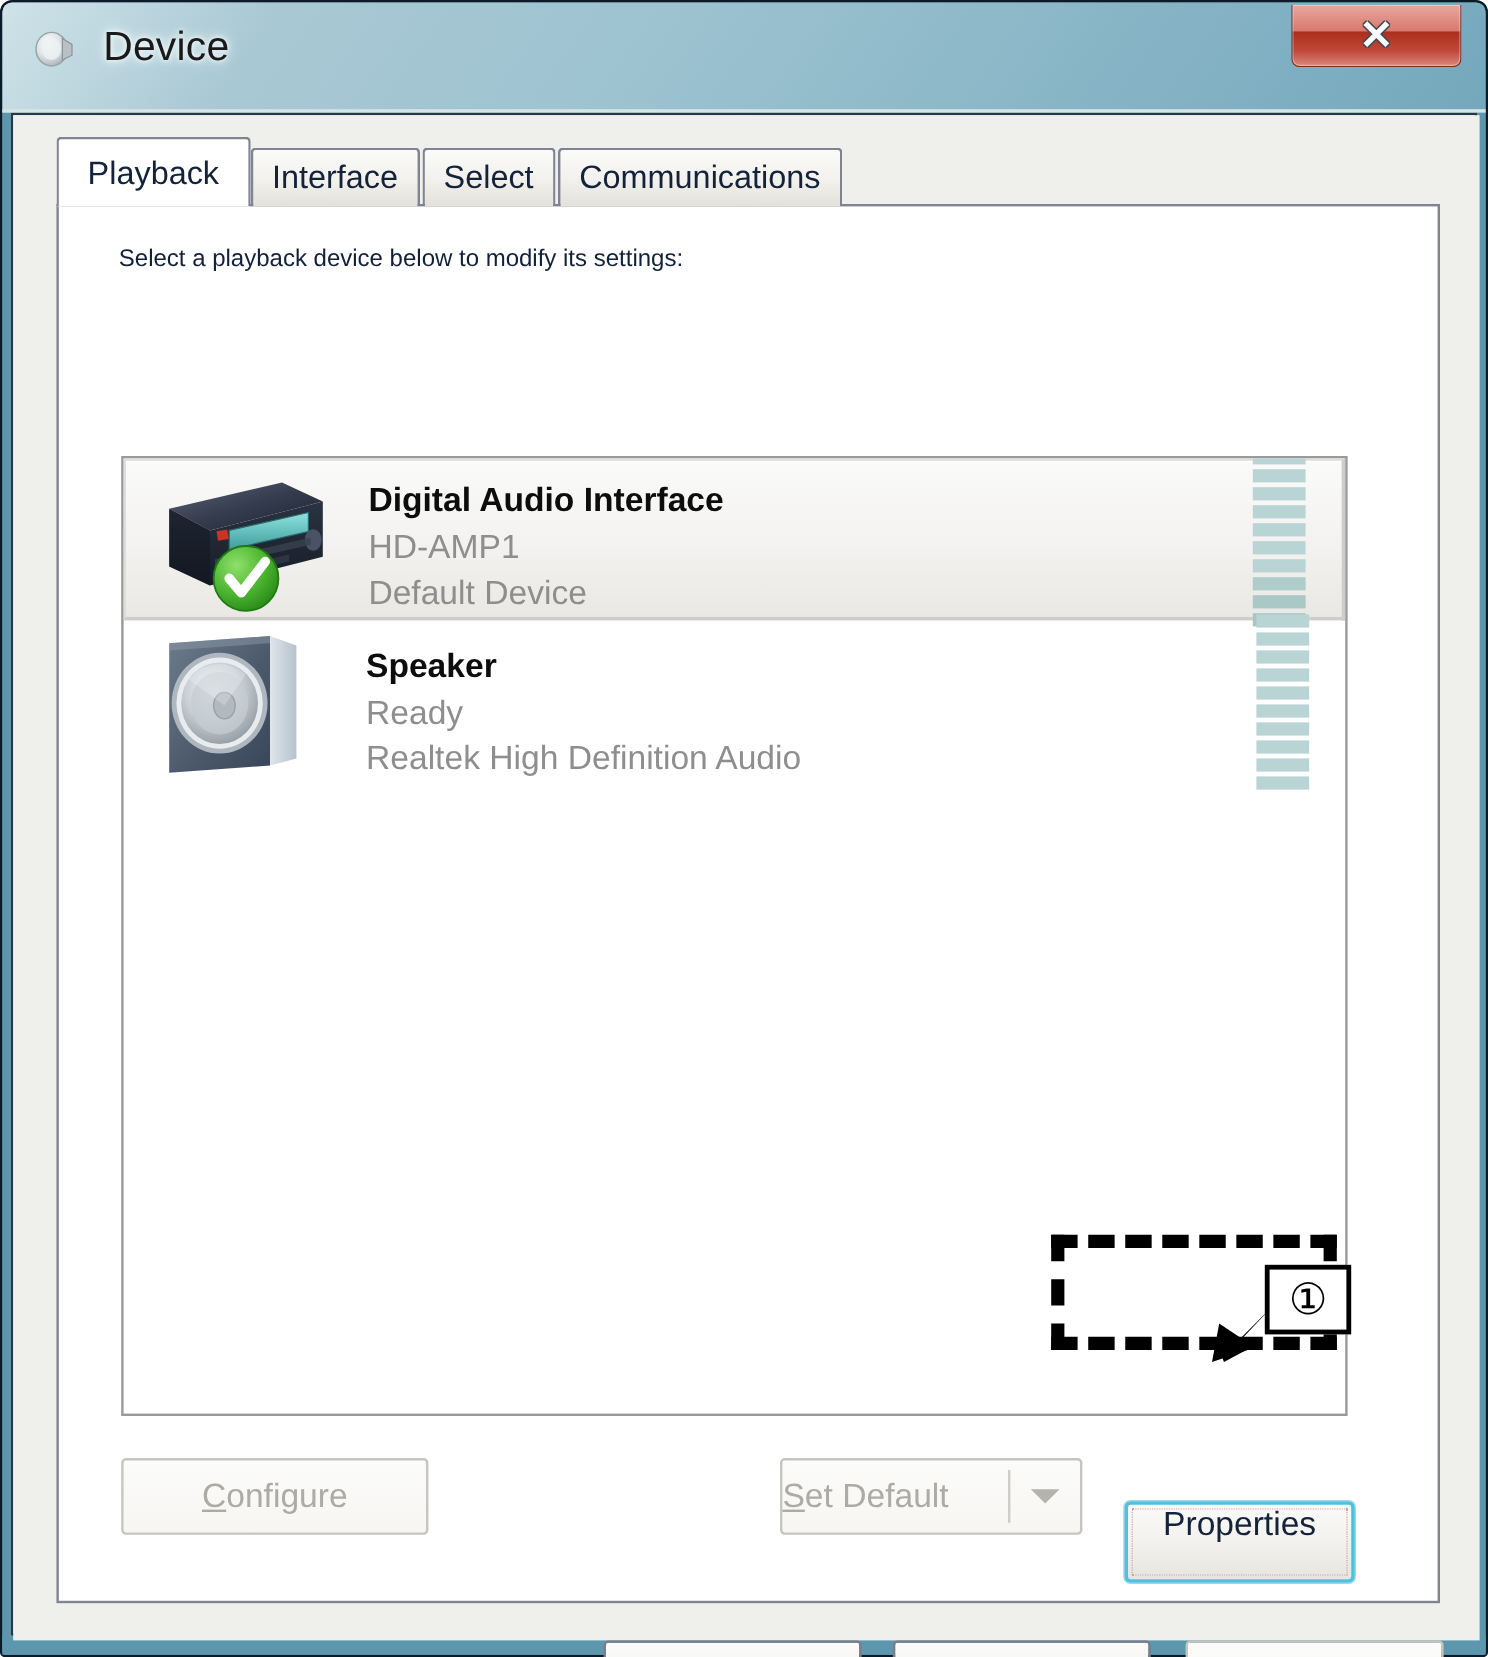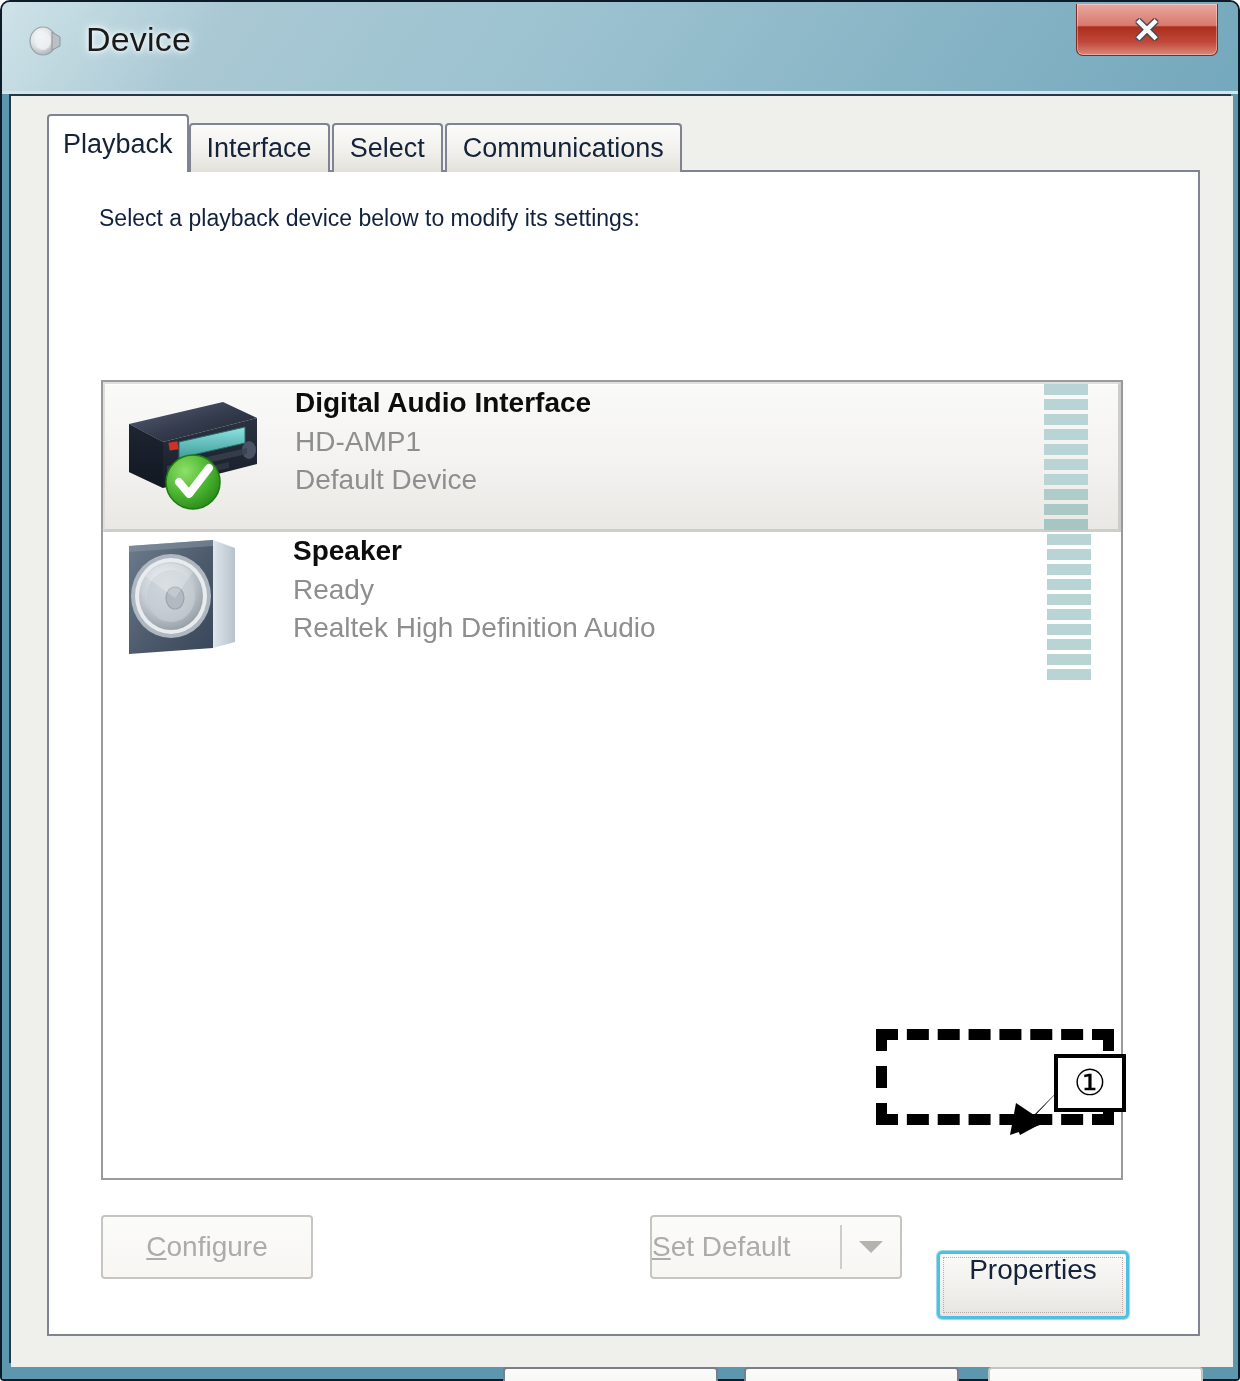--- a/index.html
+++ b/index.html
@@ -112,54 +112,54 @@
     background: linear-gradient(to bottom, #fbfbfa 0%, #f2f1ed 52%, #e3e1da 100%);
     margin-right: 2px;
     cursor: pointer;
     white-space: nowrap;
   }
   .tab.active {
     height: 58px;
     background: #ffffff;
     z-index: 6;
     margin-right: 0;
-    padding: 0 14px;
+    padding: 0 24px;
   }
 
   
   .tabpanel {
     position: absolute;
     left: 36px; top: 74px;
     width: 1153px; height: 1166px;
     background: #ffffff;
     border: 2px solid #808392;
     z-index: 2;
   }
   .panel-hint {
     position: absolute;
     left: 50px; top: 33px;
-    font-size: 23px;
+    font-size: 20px;
     color: #11213c;
   }
 
   
   .devlist {
     position: absolute;
     left: 52px; top: 208px;
     width: 1022px; height: 800px;
     border: 2px solid #9a9a9a;
     background: #ffffff;
     overflow: hidden;
   }
   .devrow {
     position: relative;
     display: flex;
-    align-items: flex-start;
-    height: 150px;
-    padding-left: 10px;
+    align-items: flex-end;
+    height: 135px;
+    padding-left: 22px;
     cursor: pointer;
   }
   .devrow.selected {
     background: linear-gradient(to bottom, #fafaf9 0%, #f3f2f0 55%, #e9e8e4 100%);
     border: 2px solid #e0dedb;
     border-right: 3px solid #cfcdc9;
     border-bottom: 3px solid #cfcdc9;
     box-shadow: inset 0 1px 0 #ffffff;
   }
   .dev-icon-wrap {
@@ -218,21 +218,21 @@
     color: #adaba6;
     border-color: #c7c5c0;
     background: linear-gradient(to bottom, #fbfbfa 0%, #f7f6f3 100%);
     cursor: default;
   }
   .u { text-decoration: underline; }
 
   .btn-configure {
     position: absolute;
     left: 52px; top: 1043px;
-    width: 212px; height: 64px;
+    width: 256px; height: 64px;
   }
 
   .split {
     position: absolute;
     left: 601px; top: 1043px;
     width: 252px; height: 64px;
     display: flex;
     border: 2px solid #c7c5c0;
     border-radius: 4px;
     background: linear-gradient(to bottom, #fbfbfa 0%, #f7f6f3 100%);

